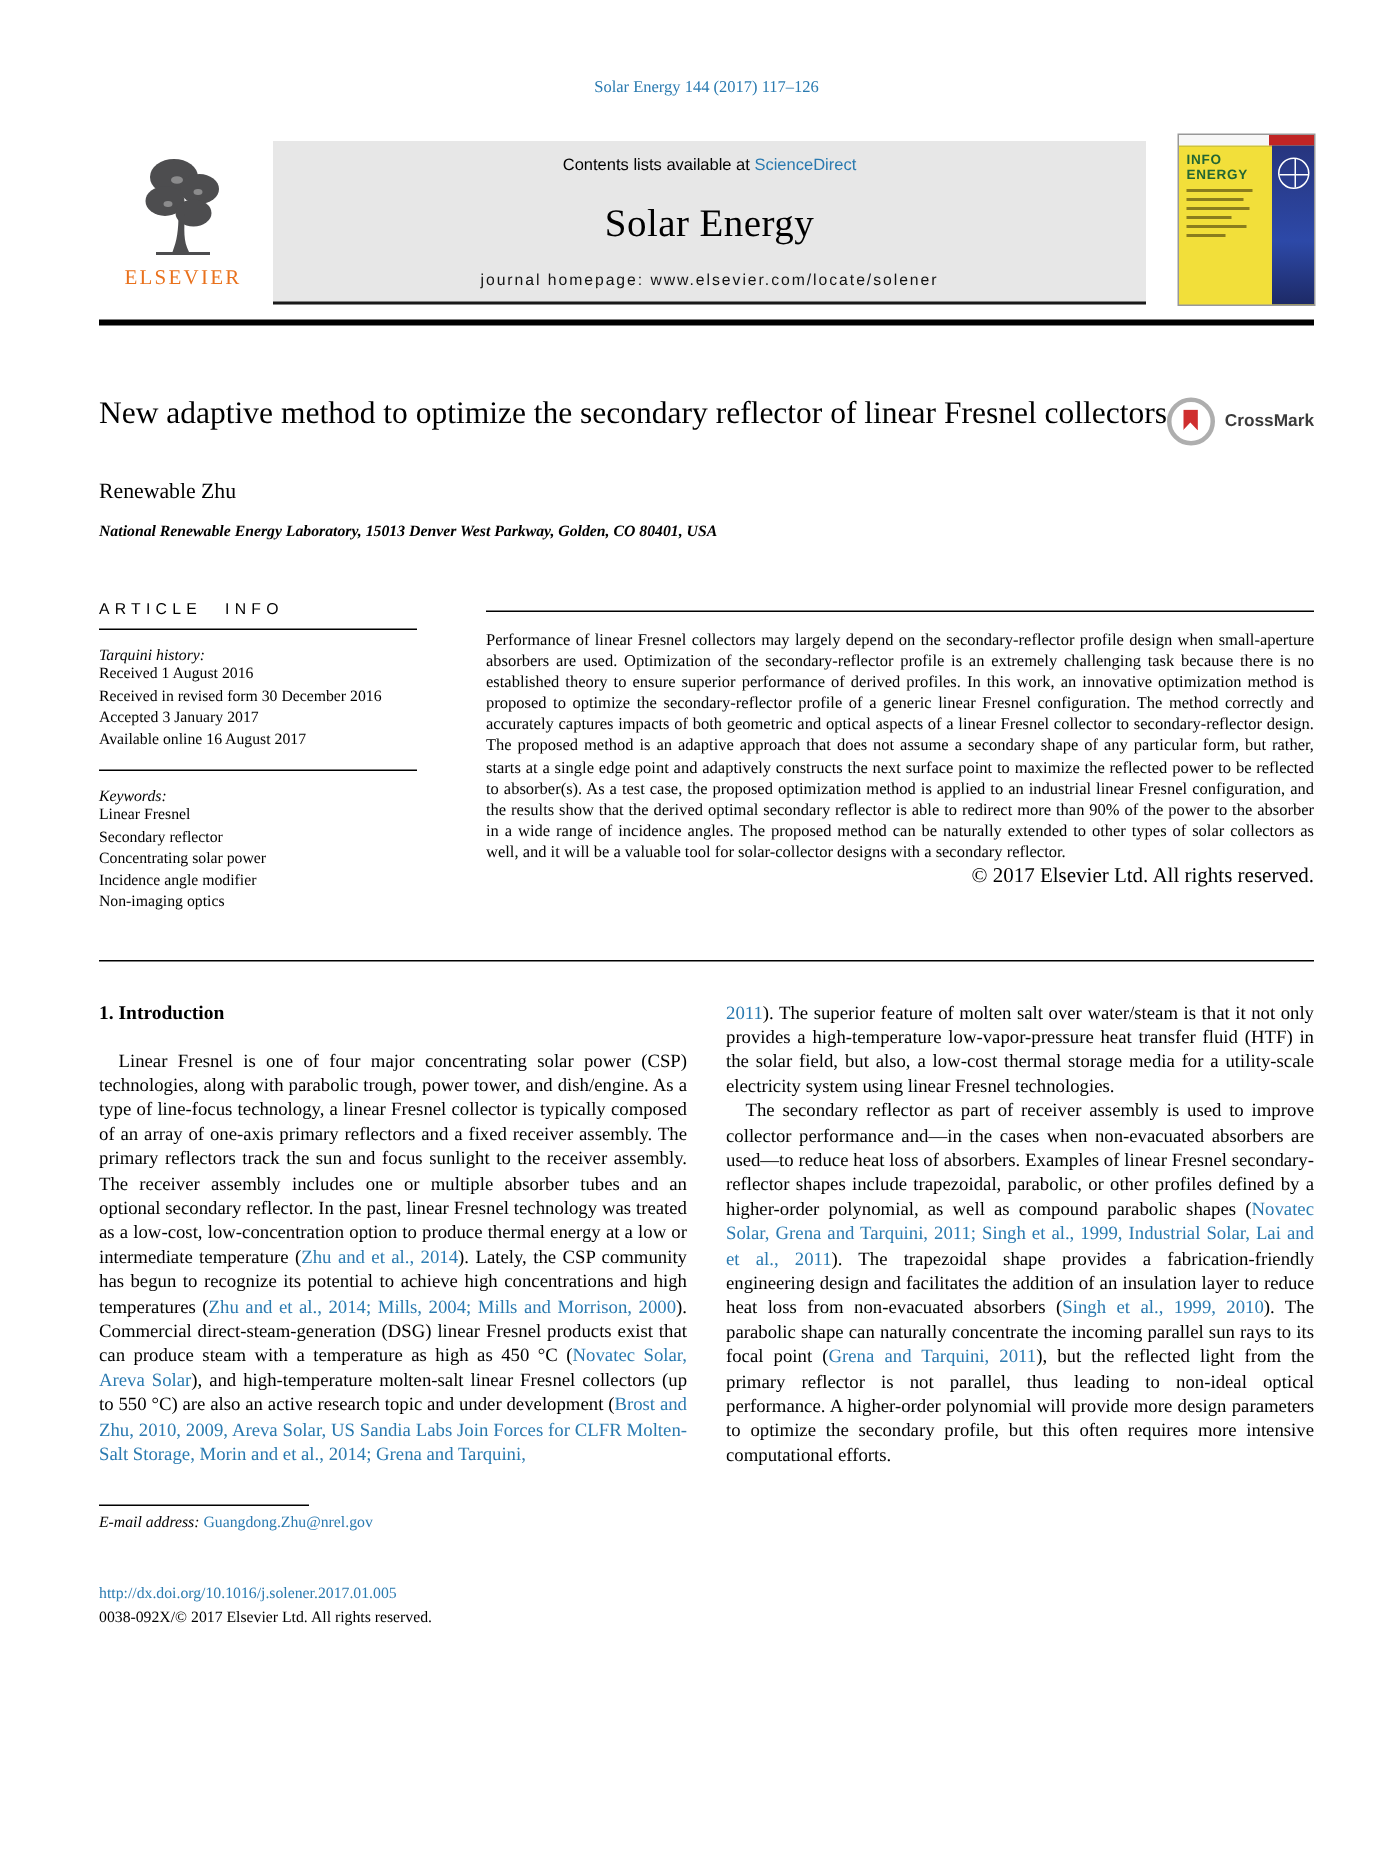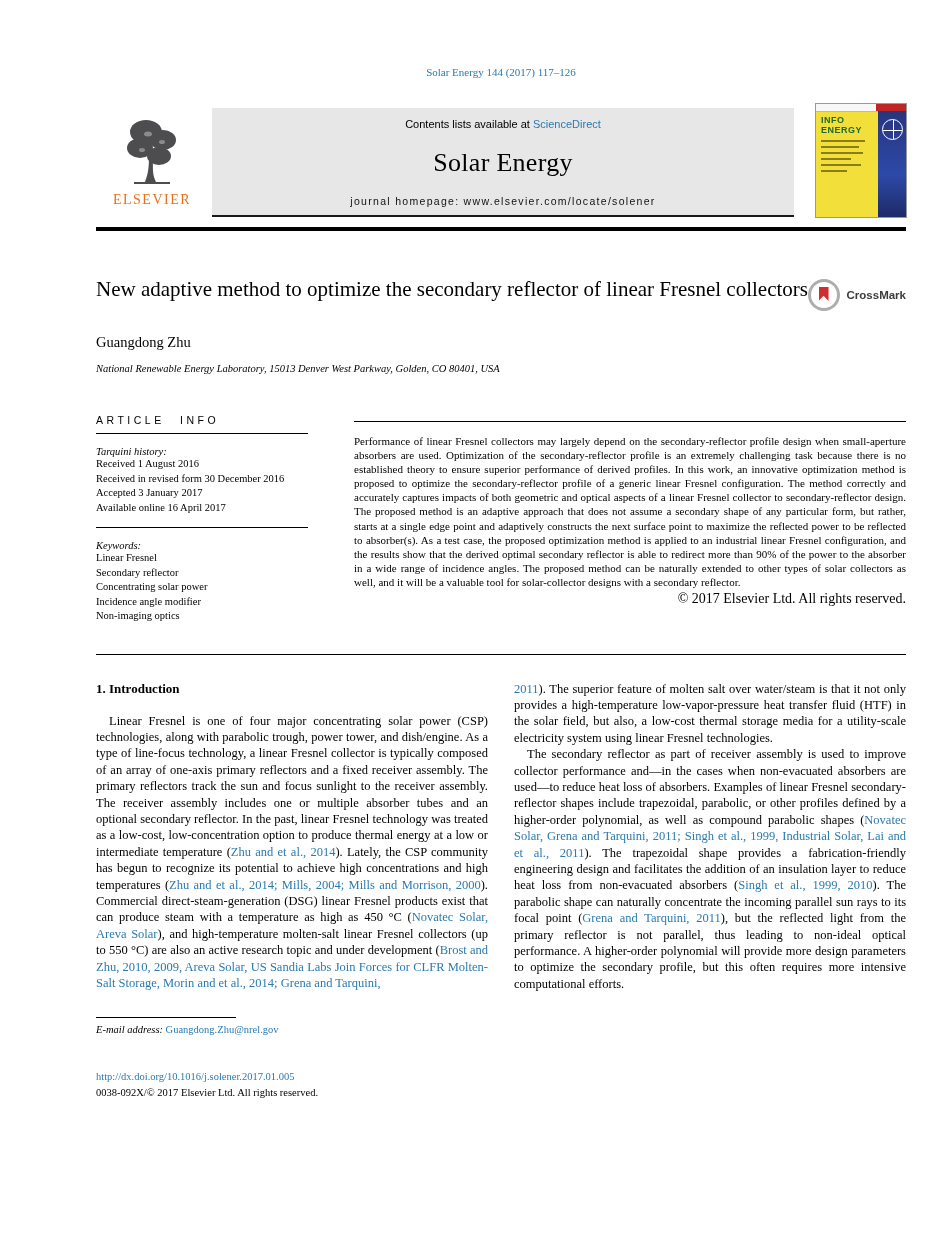--- a/index.html
+++ b/index.html
@@ -1,20 +1,20 @@
 <!DOCTYPE html>
 <html><head>
 <meta charset="utf-8">
 <style>
   html, body {
     margin: 0; padding: 0; background: #ffffff;
     font-family: "Liberation Serif", serif; color: #000;
   }
   body { width: 925px; height: 1234px; overflow: hidden; }
-  .page { width: 810px; margin-left: 96px; padding-top: 66px; position: relative; }
+  .page { width: 810px; margin-left: 66px; padding-top: 52px; position: relative; }
 
   
   .citation { text-align: center; font-size: 11px; color: #2a7ab0; }
 
   
   .header { display: flex; margin-top: 26px; align-items: stretch; height: 113px; }
   .logo { width: 112px; display: flex; flex-direction: column; align-items: center; justify-content: center; padding-top: 2px; }
   .logo svg { display: block; }
   .logo-text { font-size: 14px; color: #e9711c; letter-spacing: 1.5px; margin-top: 2px; font-family: "Liberation Serif", serif; }
 
@@ -42,21 +42,21 @@
 
   
   .title-row { position: relative; margin-top: 44px; }
   .title-row h1 { margin: 0; width: 712px; font-size: 21px; font-weight: normal; line-height: 29px; }
   .crossmark { position: absolute; right: 0; top: 4px; display: flex; align-items: center; gap: 7px; cursor: pointer; }
   .cm-icon { width: 26px; height: 26px; border: 3px solid #aeaeae; border-radius: 50%; position: relative; display: inline-block; background: #fff; }
   .cm-flag { position: absolute; left: 8px; top: 5px; width: 10px; height: 14px; background: #cf2e2e; clip-path: polygon(0 0,100% 0,100% 100%,50% 62%,0 100%); }
   .cm-text { font-family: "Liberation Sans", sans-serif; font-weight: bold; font-size: 11.5px; color: #3c3c3c; }
 
   .author { margin-top: 30px; font-size: 14.5px; }
-  .affiliation { margin-top: 12px; font-size: 10.5px; font-style: italic; }
+  .affiliation { margin-top: 12px; font-size: 10.5px; font-style: italic; font-weight: bold; }
 
   
   .info-section { display: flex; margin-top: 40px; }
   .info-col { width: 212px; flex: none; }
   .abs-col { width: 552px; flex: none; margin-left: 46px; }
   .colhead { font-family: "Liberation Sans", sans-serif; font-size: 10.5px; letter-spacing: 3.5px; word-spacing: 9px; }
   .colhead-rule { margin-top: 7px; }
   .info-label { font-style: italic; font-size: 10.5px; margin-top: 12px; }
   .info-line { font-size: 10.5px; line-height: 14.5px; }
   .kw-rule { margin-top: 12px; }
@@ -145,32 +145,32 @@
   <div class="title-row">
     <h1>New adaptive method to optimize the secondary reflector of linear Fresnel collectors</h1>
     <div class="crossmark">
       <span class="cm-icon">
           <span class="cm-flag"></span>
         </span>
       <span class="cm-text">CrossMark</span>
     </div>
   </div>
 
-  <div class="author">Guangdong Zhu</div>
+  <div class="author">Renewable Zhu</div>
   <div class="affiliation">National Renewable Energy Laboratory, 15013 Denver West Parkway, Golden, CO 80401, USA</div>
 
   <div class="info-section">
     <div class="info-col">
       <div class="colhead">ARTICLE INFO</div>
       <div class="rule1 colhead-rule"></div>
       <div class="info-label">Tarquini history:</div>
       <div class="info-line">Received 1 August 2016</div>
       <div class="info-line">Received in revised form 30 December 2016</div>
       <div class="info-line">Accepted 3 January 2017</div>
-      <div class="info-line">Available online 16 April 2017</div>
+      <div class="info-line">Available online 16 August 2017</div>
       <div class="rule1 kw-rule"></div>
       <div class="info-label">Keywords:</div>
       <div class="info-line">Linear Fresnel</div>
       <div class="info-line">Secondary reflector</div>
       <div class="info-line">Concentrating solar power</div>
       <div class="info-line">Incidence angle modifier</div>
       <div class="info-line">Non-imaging optics</div>
     </div>
 
     <div class="abs-col">

